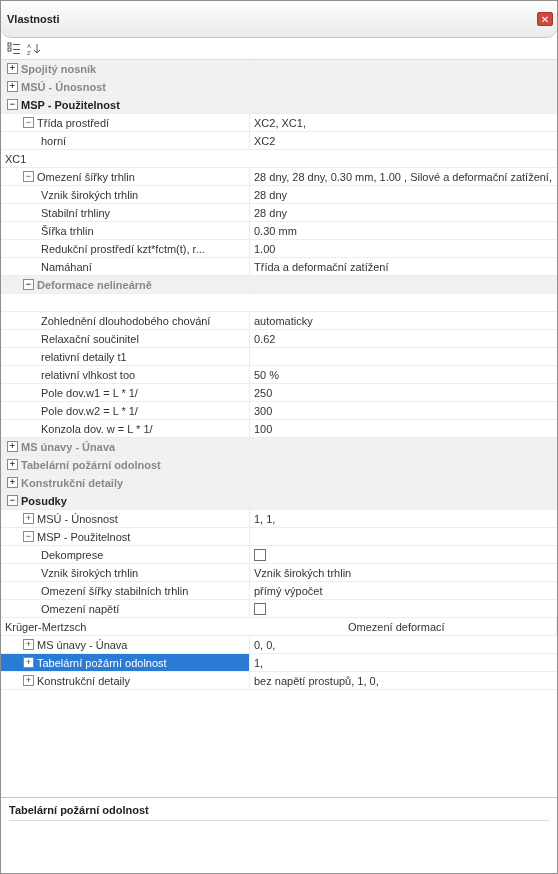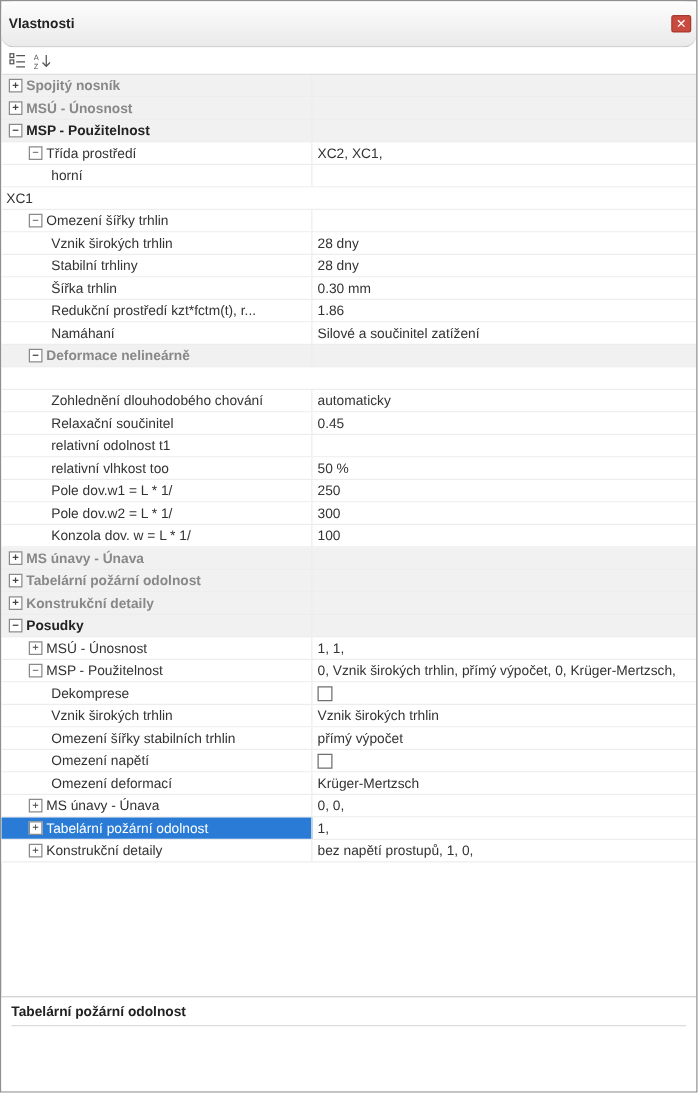--- a/index.html
+++ b/index.html
@@ -181,31 +181,33 @@
       <span class="expander">−</span>
       <span>Třída prostředí</span>
     </div>
     <div class="cell value-cell">XC2, XC1,</div>
   </div>
   <div class="row">
     <div class="cell label-cell">
         <span class="spacer" style="width:36px"></span>
         <span>horní</span>
       </div>
+    <div class="cell value-cell">XC2</div>
   </div>
   <div class="row">
     <div class="cell value-cell">XC1</div>
   </div>
 
   <div class="row">
     <div class="cell label-cell">
       <span class="spacer" style="width:18px"></span>
       <span class="expander">−</span>
       <span>Omezení šířky trhlin</span>
     </div>
+    <div class="cell value-cell">28 dny, 28 dny, 0.30 mm, 1.00 , Silové a deformační zatížení,</div>
   </div>
   <div class="row">
     <div class="cell label-cell">
         <span class="spacer" style="width:36px"></span>
         <span>Vznik širokých trhlin</span>
       </div>
     <div class="cell value-cell">28 dny</div>
   </div>
   <div class="row">
     <div class="cell label-cell">
@@ -219,28 +221,28 @@
         <span class="spacer" style="width:36px"></span>
         <span>Šířka trhlin</span>
       </div>
     <div class="cell value-cell">0.30 mm</div>
   </div>
   <div class="row">
     <div class="cell label-cell">
         <span class="spacer" style="width:36px"></span>
         <span>Redukční prostředí kzt*fctm(t), r...</span>
       </div>
-    <div class="cell value-cell">1.86</div>
+    <div class="cell value-cell">1.00</div>
   </div>
   <div class="row">
     <div class="cell label-cell">
         <span class="spacer" style="width:36px"></span>
         <span>Namáhaní</span>
       </div>
-    <div class="cell value-cell">Silové a součinitel zatížení</div>
+    <div class="cell value-cell">Třída a deformační zatížení</div>
   </div>
 
   <div class="row header sub">
     <div class="cell label-cell">
       <span class="spacer" style="width:18px"></span>
       <span class="expander">−</span>
       <span>Deformace nelineárně</span>
     </div>
       <div class="cell value-cell"></div>
   </div>
@@ -251,26 +253,26 @@
         <span class="spacer" style="width:36px"></span>
         <span>Zohlednění dlouhodobého chování</span>
       </div>
     <div class="cell value-cell">automaticky</div>
   </div>
   <div class="row">
     <div class="cell label-cell">
         <span class="spacer" style="width:36px"></span>
         <span>Relaxační součinitel</span>
       </div>
-    <div class="cell value-cell">0.45</div>
-  </div>
-  <div class="row">
-    <div class="cell label-cell">
-        <span class="spacer" style="width:36px"></span>
-        <span>relativní odolnost t1</span>
+    <div class="cell value-cell">0.62</div>
+  </div>
+  <div class="row">
+    <div class="cell label-cell">
+        <span class="spacer" style="width:36px"></span>
+        <span>relativní detaily t1</span>
       </div>
   </div>
   <div class="row">
     <div class="cell label-cell">
         <span class="spacer" style="width:36px"></span>
         <span>relativní vlhkost too</span>
       </div>
     <div class="cell value-cell">50 %</div>
   </div>
   <div class="row">
@@ -335,21 +337,20 @@
         <span>MSÚ - Únosnost</span>
       </div>
     <div class="cell value-cell">1, 1,</div>
   </div>
   <div class="row">
     <div class="cell label-cell">
         <span class="spacer" style="width:18px"></span>
         <span class="expander">−</span>
         <span>MSP - Použitelnost</span>
       </div>
-    <div class="cell value-cell">0, Vznik širokých trhlin, přímý výpočet, 0, Krüger-Mertzsch,</div>
   </div>
   <div class="row">
     <div class="cell label-cell">
         <span class="spacer" style="width:36px"></span>
         <span>Dekomprese</span>
       </div>
     <div class="cell value-cell">
         <span class="checkbox"></span>
       </div>
   </div>
@@ -370,25 +371,25 @@
   <div class="row">
     <div class="cell label-cell">
         <span class="spacer" style="width:36px"></span>
         <span>Omezení napětí</span>
       </div>
     <div class="cell value-cell">
         <span class="checkbox"></span>
       </div>
   </div>
   <div class="row">
+    <div class="cell value-cell">Krüger-Mertzsch</div>
     <div class="cell label-cell">
         <span class="spacer" style="width:36px"></span>
         <span>Omezení deformací</span>
       </div>
-    <div class="cell value-cell">Krüger-Mertzsch</div>
   </div>
   <div class="row">
     <div class="cell label-cell">
         <span class="spacer" style="width:18px"></span>
         <span class="expander">+</span>
         <span>MS únavy - Únava</span>
       </div>
     <div class="cell value-cell">0, 0,</div>
   </div>
   <div class="row sel">

